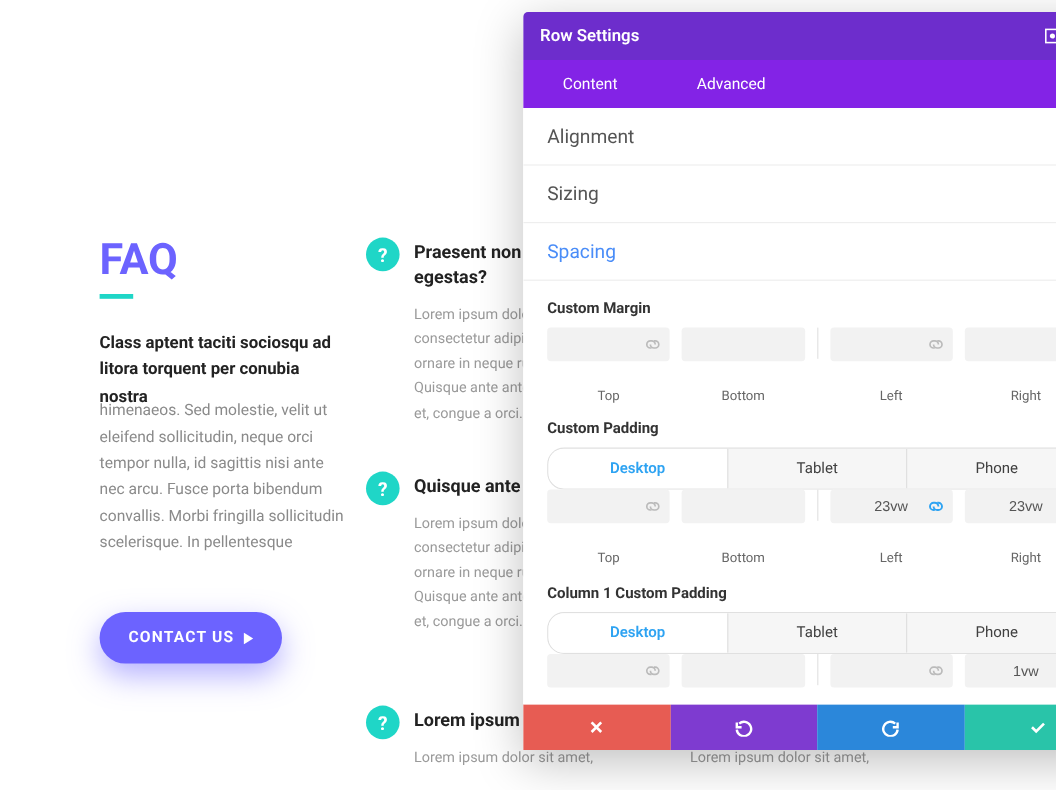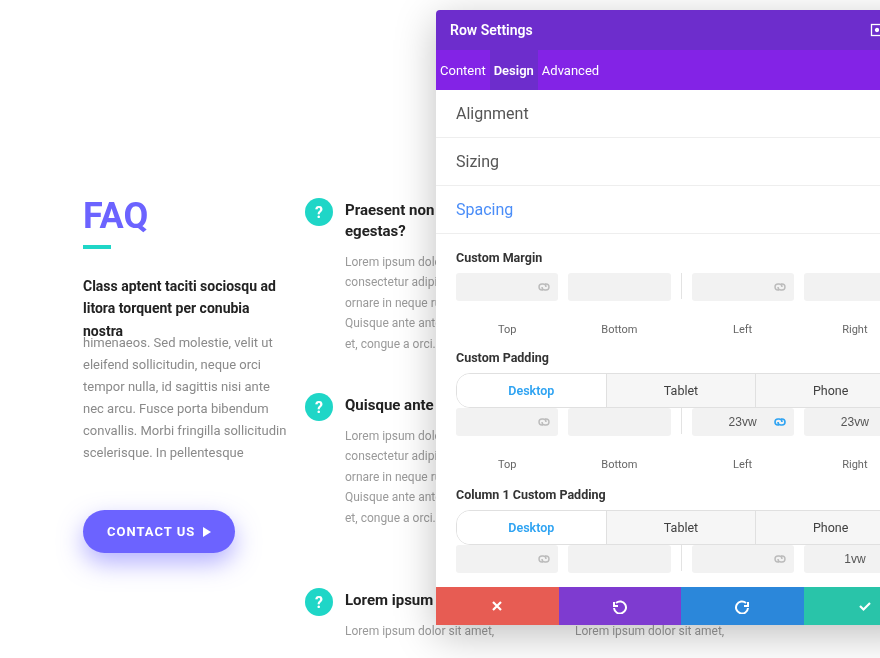--- a/index.html
+++ b/index.html
@@ -19,21 +19,21 @@
   .faq1{left:345px;top:200px;}
   .faq2{left:345px;top:395px;}
   .faq3{left:345px;top:590px;}
   .faq4{left:575px;top:590px;}
   
   .panel{position:absolute;left:436px;top:10px;width:490px;background:#fff;box-shadow:0 10px 40px rgba(0,0,0,.25);border-radius:4px 4px 0 0;overflow:hidden;display:flex;flex-direction:column;}
   .panel-header{background:#6d2dcc;color:#fff;height:40px;display:flex;align-items:center;justify-content:space-between;padding:0 14px;font-size:14px;font-weight:600;}
   .panel-header .icons{display:flex;gap:14px;}
   .panel-header .icons span{width:14px;height:14px;display:inline-flex;align-items:center;justify-content:center;cursor:pointer;}
   .tabs{background:#8323e6;display:flex;height:40px;}
-  .tabs div{padding:0 4px;display:flex;align-items:center;color:#fff;font-size:13px;cursor:pointer;}
+  .tabs div{padding:0 33px;display:flex;align-items:center;color:#fff;font-size:13px;cursor:pointer;}
   .tabs div.active{background:#6d2dcc;font-weight:600;}
   .panel-body{position:relative;background:#fff;overflow-y:auto;padding-bottom:0;}
   .scrollbar{position:absolute;right:2px;top:92px;width:5px;height:140px;background:#5a5a5a;border-radius:3px;}
   .section-row{display:flex;align-items:center;justify-content:space-between;padding:14px 20px;border-bottom:1px solid #eee;cursor:pointer;}
   .section-row .label{font-size:16px;color:#555;}
   .section-row.open .label{color:#4a8df8;}
   .chev{width:10px;height:10px;}
   .spacing-body{padding:10px 20px 14px;}
   .field-title{font-size:12.5px;font-weight:700;color:#333;margin:6px 0 8px;}
   .input-row{display:flex;gap:10px;align-items:center;}
@@ -108,21 +108,20 @@
         <span>
             <svg width="14" height="14" viewBox="0 0 14 14" stroke="#fff" stroke-width="1.3" fill="none">
               <rect x="1.5" y="1.5" width="11" height="11"></rect>
               <line x1="7" y1="1.5" x2="7" y2="12.5"></line>
             </svg>
           </span>
       </div>
     </div>
     <div class="tabs">
       <div>Content</div>
-      <div class="active">Design</div>
       <div>Advanced</div>
     </div>
 
     <div class="panel-body">
       <div class="section-row">
         <span class="label">Alignment</span>
         <span>
             <svg class="chev" viewBox="0 0 10 10" fill="none" stroke="#333" stroke-width="1.5">
               <path d="M1 3l4 4 4-4"></path>
             </svg>

